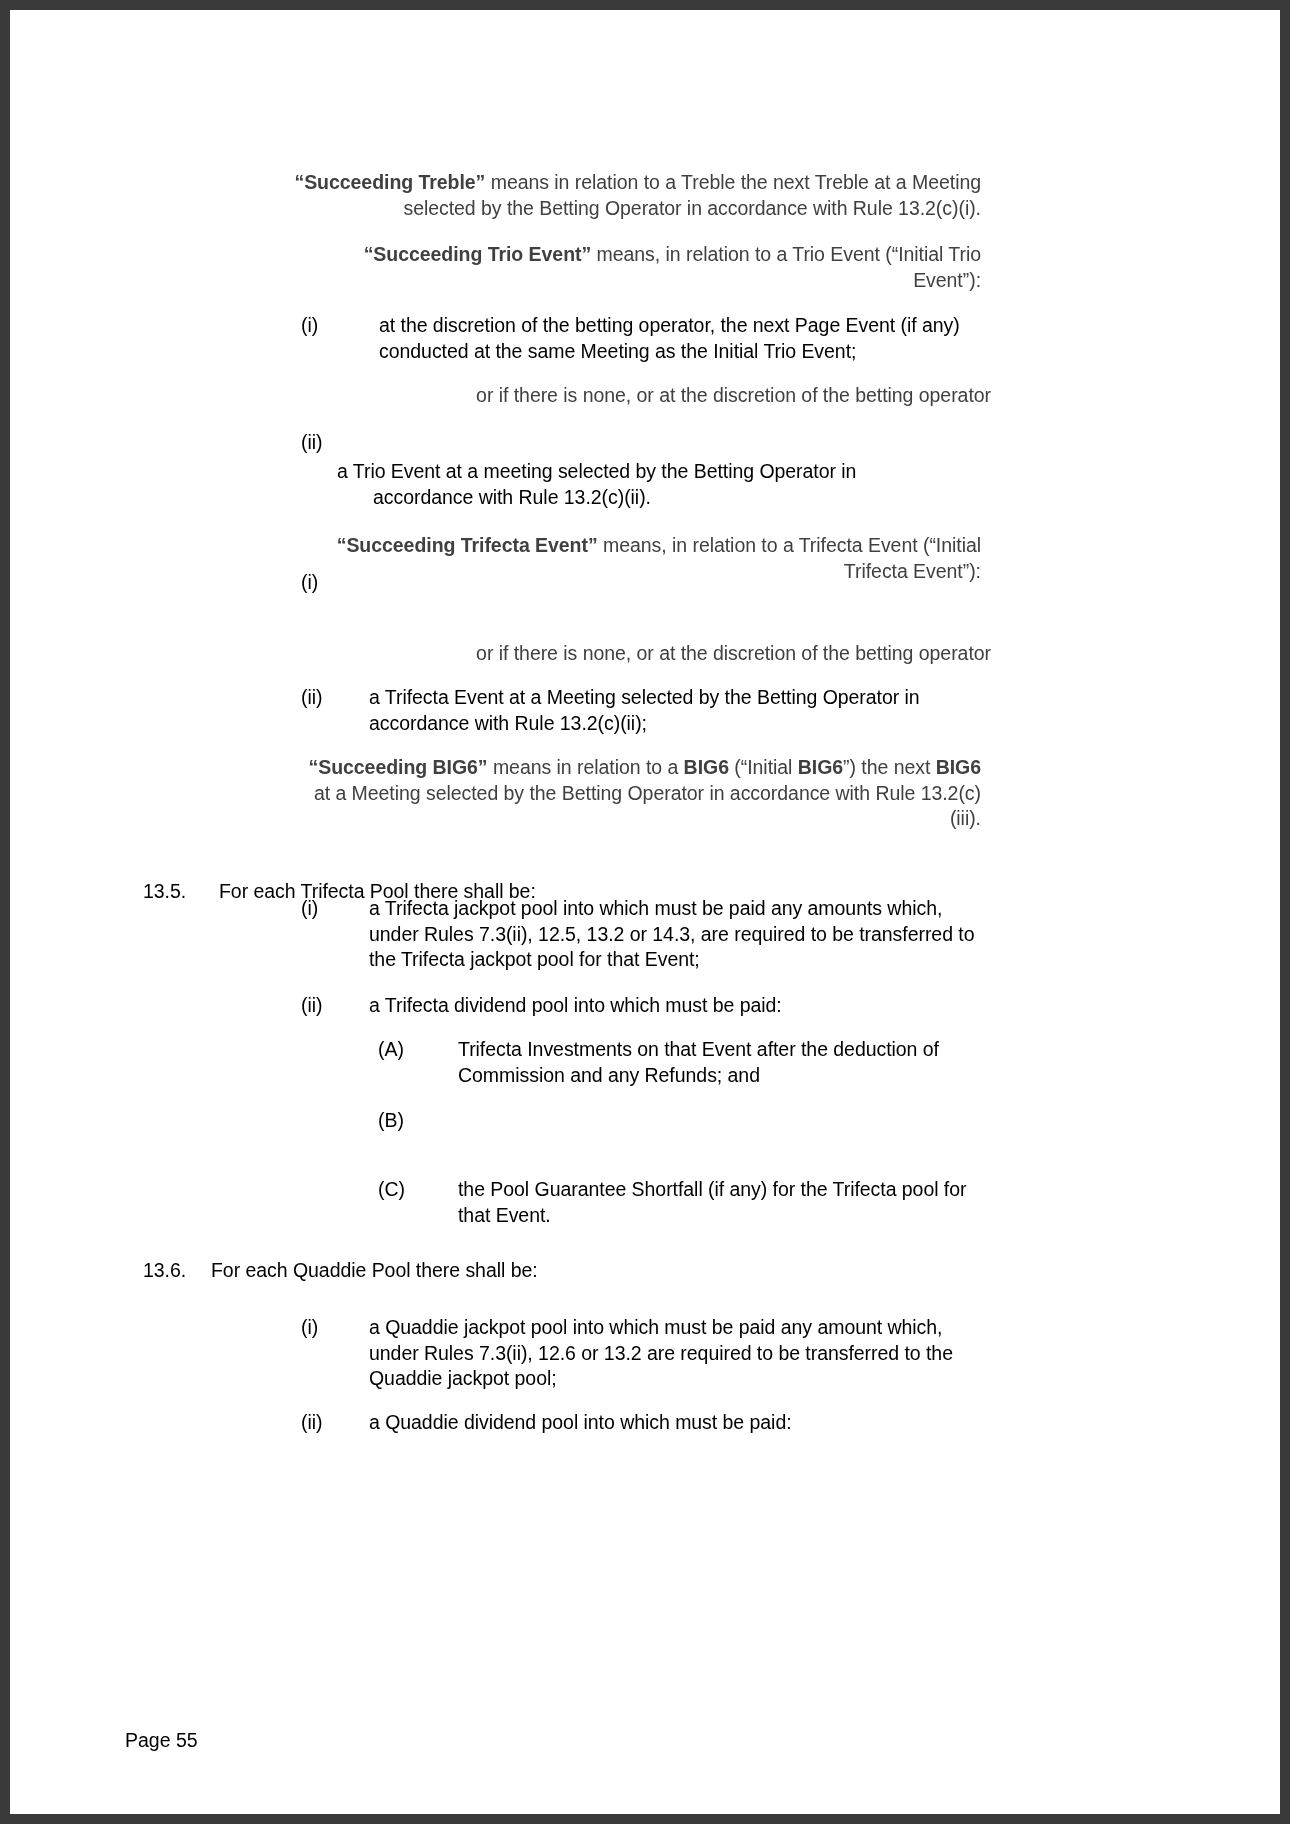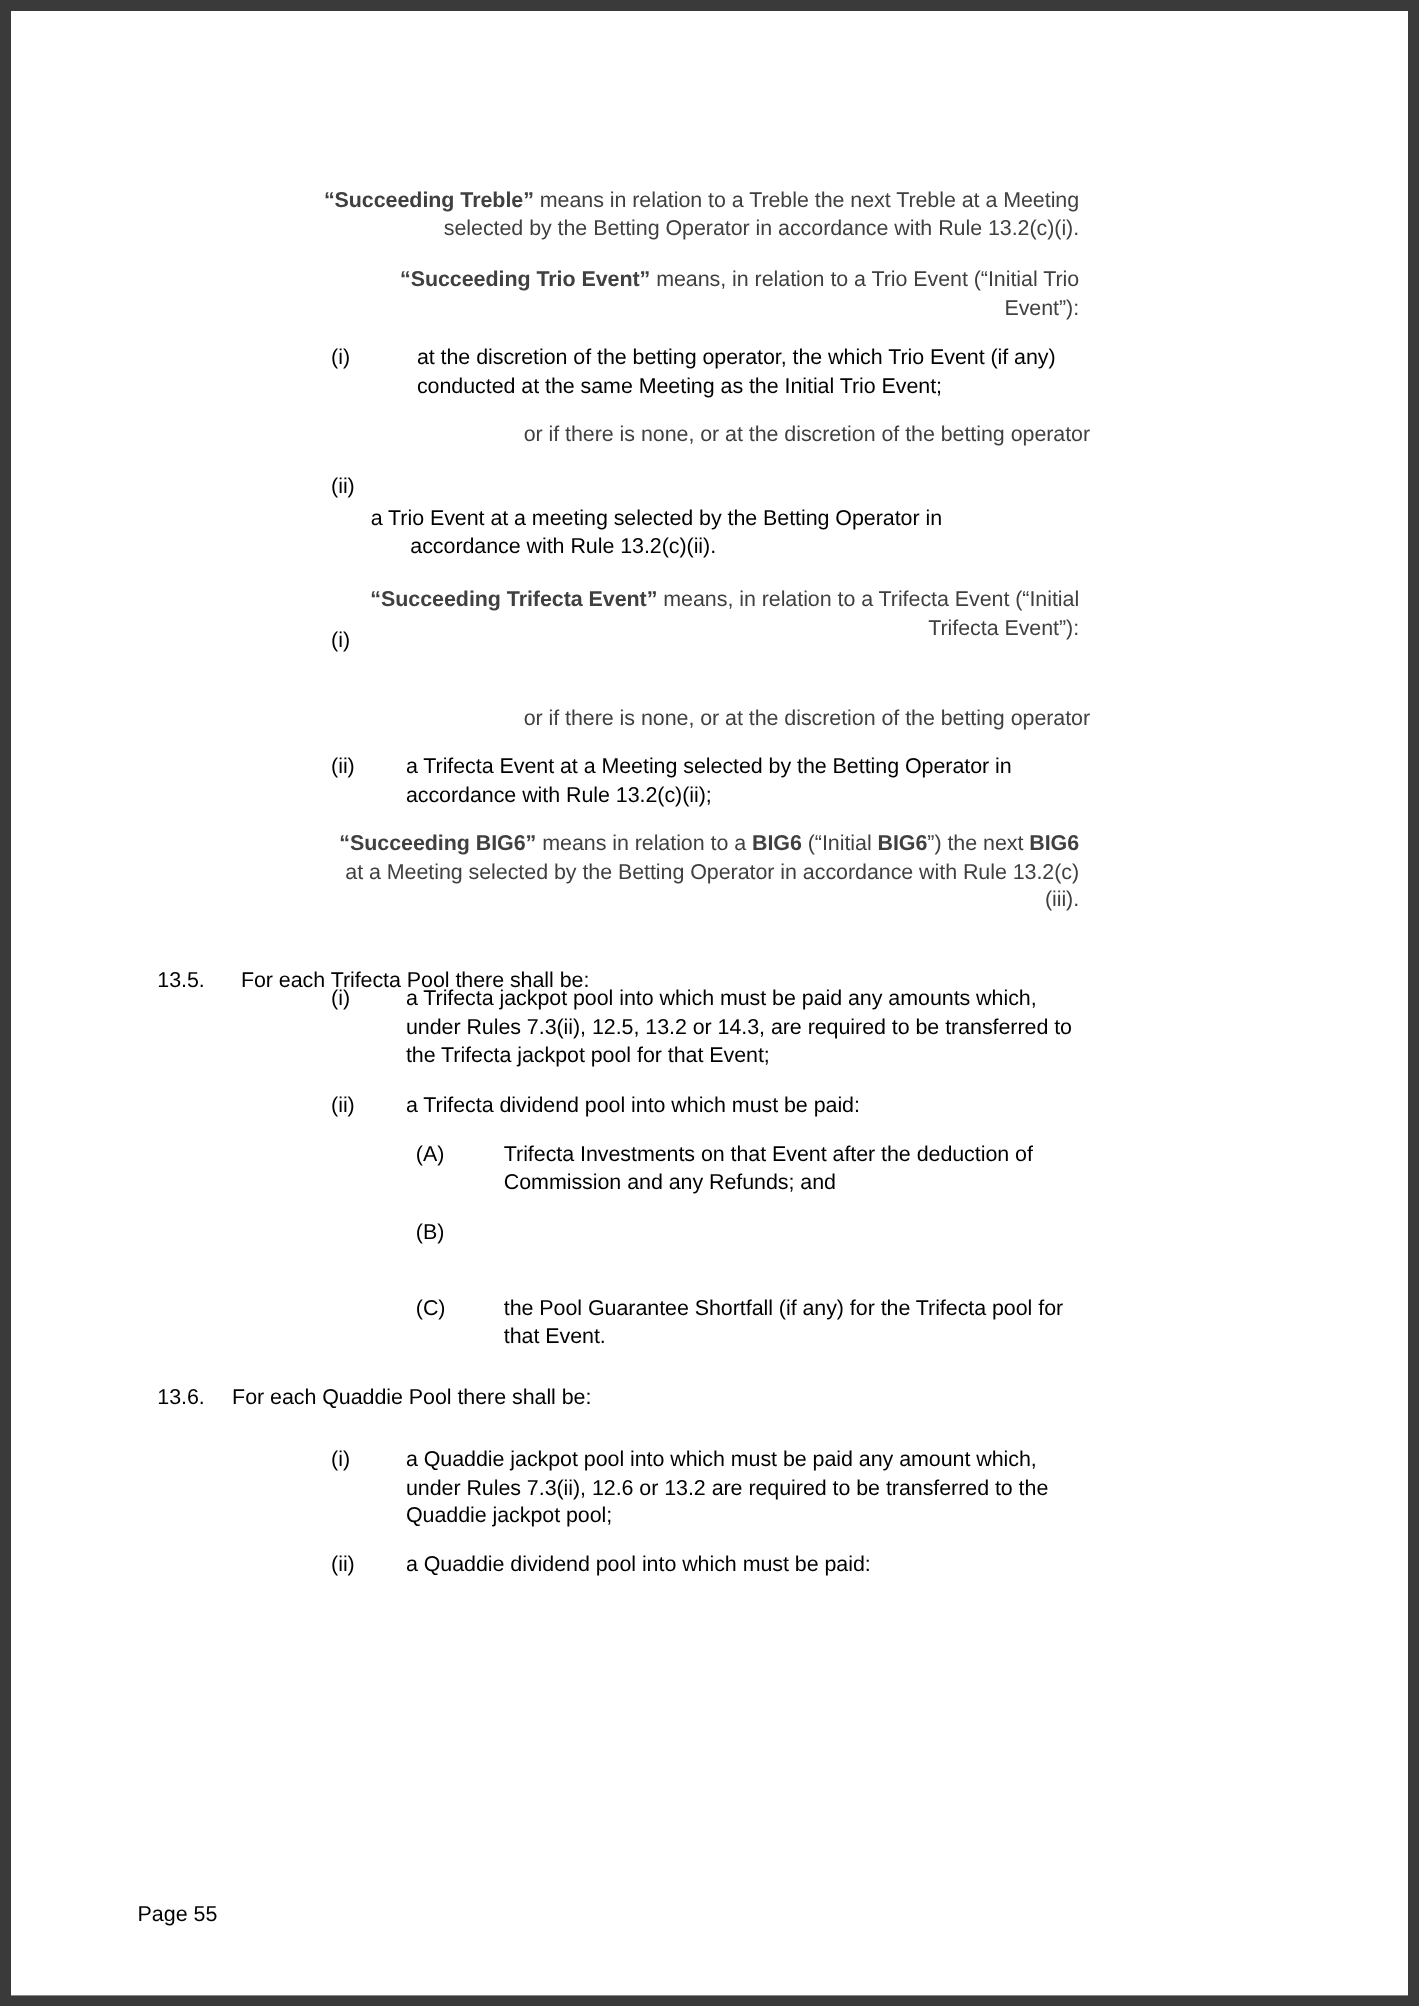--- a/index.html
+++ b/index.html
@@ -92,21 +92,21 @@
       <div class="blk def" style="top:160px; width:690px;">
         <b>“Succeeding Treble”</b><span> means in relation to a Treble the next Treble at a Meeting selected by the Betting Operator in accordance with Rule 13.2(c)(i).</span>
       </div>
 
       <div class="blk def" style="top:232px; width:690px;">
         <b>“Succeeding Trio Event”</b><span> means, in relation to a Trio Event (“Initial Trio Event”):</span>
       </div>
 
       <div class="row" style="left:291px; top:303px; width:700px;">
         <span class="marker" style="width:78px;">(i)</span>
-        <span class="rowtext">at the discretion of the betting operator, the which Trio Event (if any) conducted at the same Meeting as the Initial Trio Event;</span>
+        <span class="rowtext">at the discretion of the betting operator, the next Page Event (if any) conducted at the same Meeting as the Initial Trio Event;</span>
       </div>
 
       <div class="blk def-cont" style="top:373px;">
         <span>or if there is none, or at the discretion of the betting operator</span>
       </div>
 
       <div class="row" style="left:291px; top:420px; width:615px;">
         <span class="marker" style="width:36px;">(ii)</span>
         <span class="rowtext" style="text-indent:-36px; padding-left:36px;margin-top:29px;">a Trio Event at a meeting selected by the Betting Operator in accordance with Rule 13.2(c)(ii).</span>
       </div>

